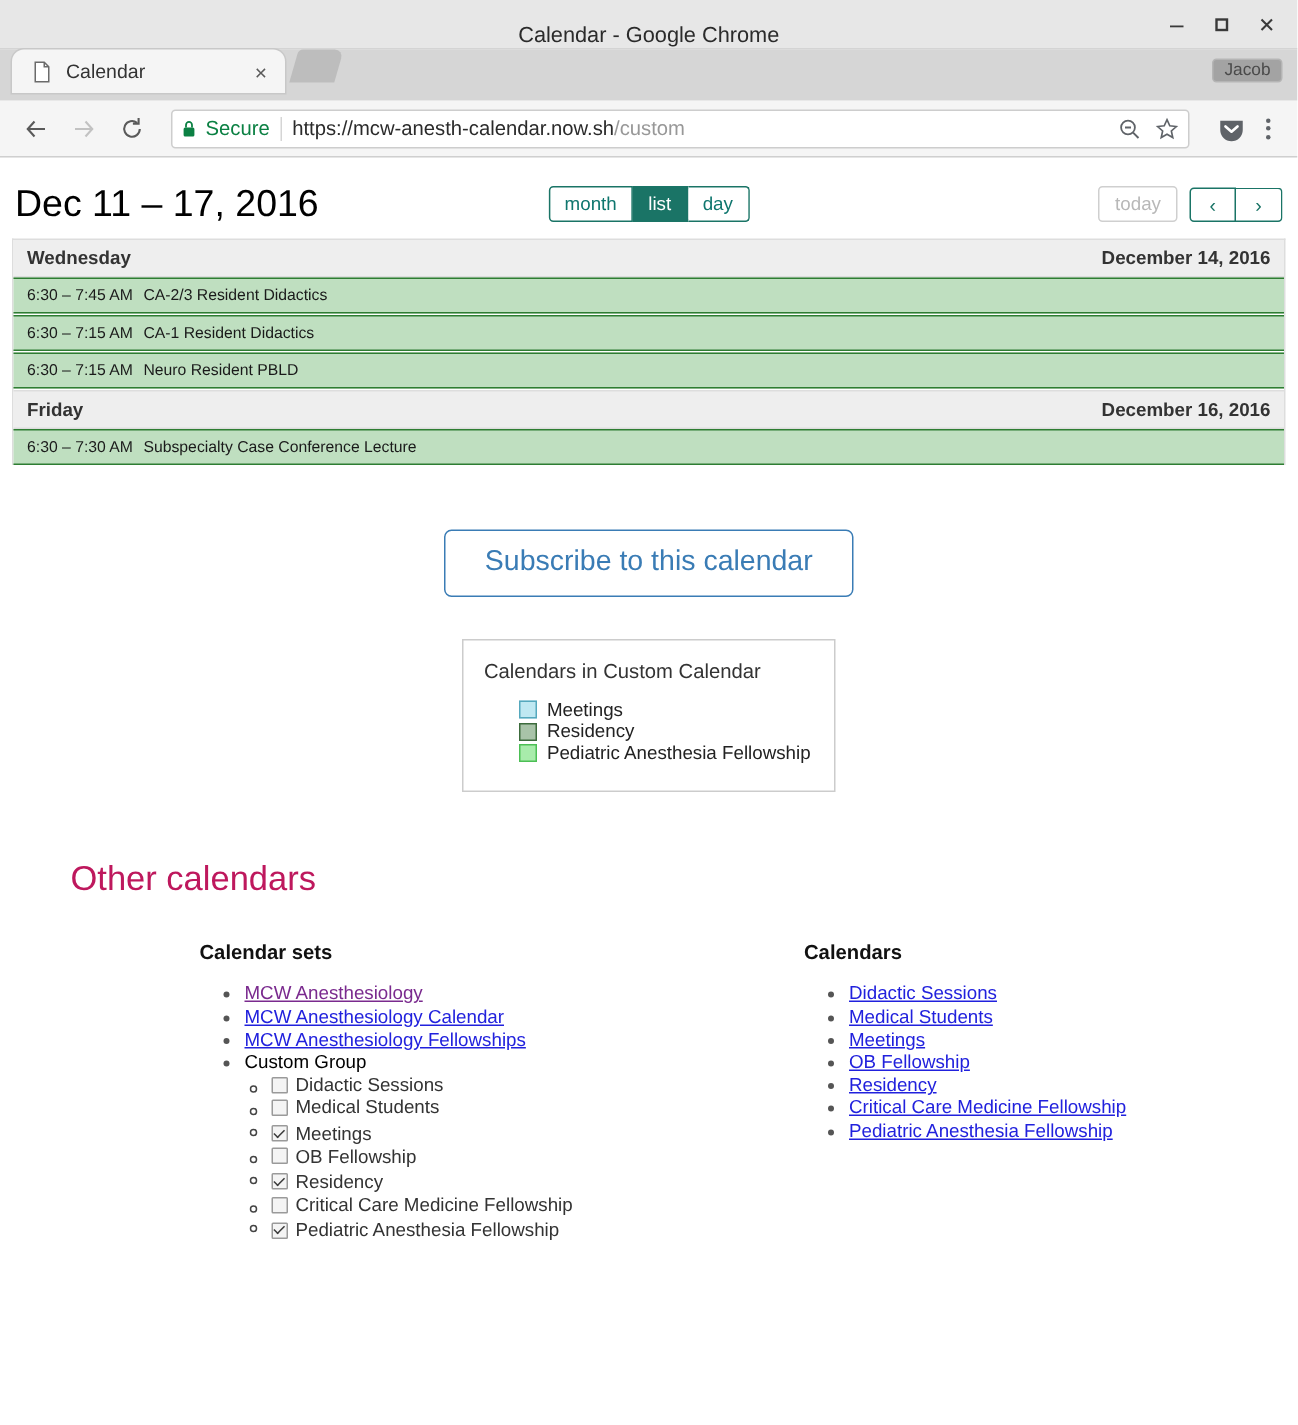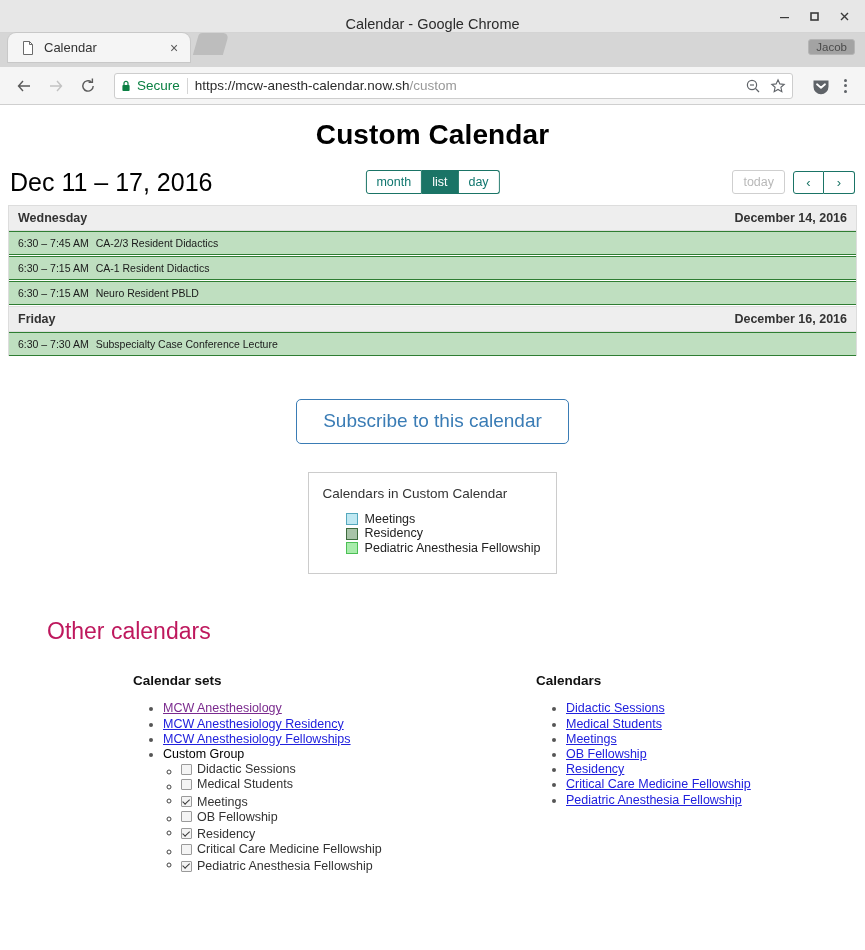--- a/index.html
+++ b/index.html
@@ -263,21 +263,20 @@
   </span>
   <span class="kebab">
       <i></i>
       <i></i>
       <i></i>
     </span>
 </div>
 
 <div class="page">
 
-  <div class="page-title">Custom Calendar</div>
 
   <div class="cal-toolbar">
     <div class="cal-title">Dec 11 – 17, 2016</div>
 
     <div class="btn-group">
       <button class="vbtn">month</button>
       <button class="vbtn active">list</button>
       <button class="vbtn">day</button>
     </div>
 
@@ -346,21 +345,21 @@
   <div class="other-title">Other calendars</div>
 
   <div class="cols">
     <div class="col-left">
       <div class="col-head">Calendar sets</div>
       <ul class="disc">
         <li>
           <a class="link visited" href="#">MCW Anesthesiology</a>
         </li>
         <li>
-          <a class="link" href="#">MCW Anesthesiology Residency</a>
+          <a class="link" href="#">MCW Anesthesiology Calendar</a>
         </li>
         <li>
           <a class="link" href="#">MCW Anesthesiology Fellowships</a>
         </li>
         <li>
           <span class="plain">Custom Group</span>
           <ul class="circle">
             <li class="cb-li">
               <span class="cb-item">
                 <span class="cb"></span>

